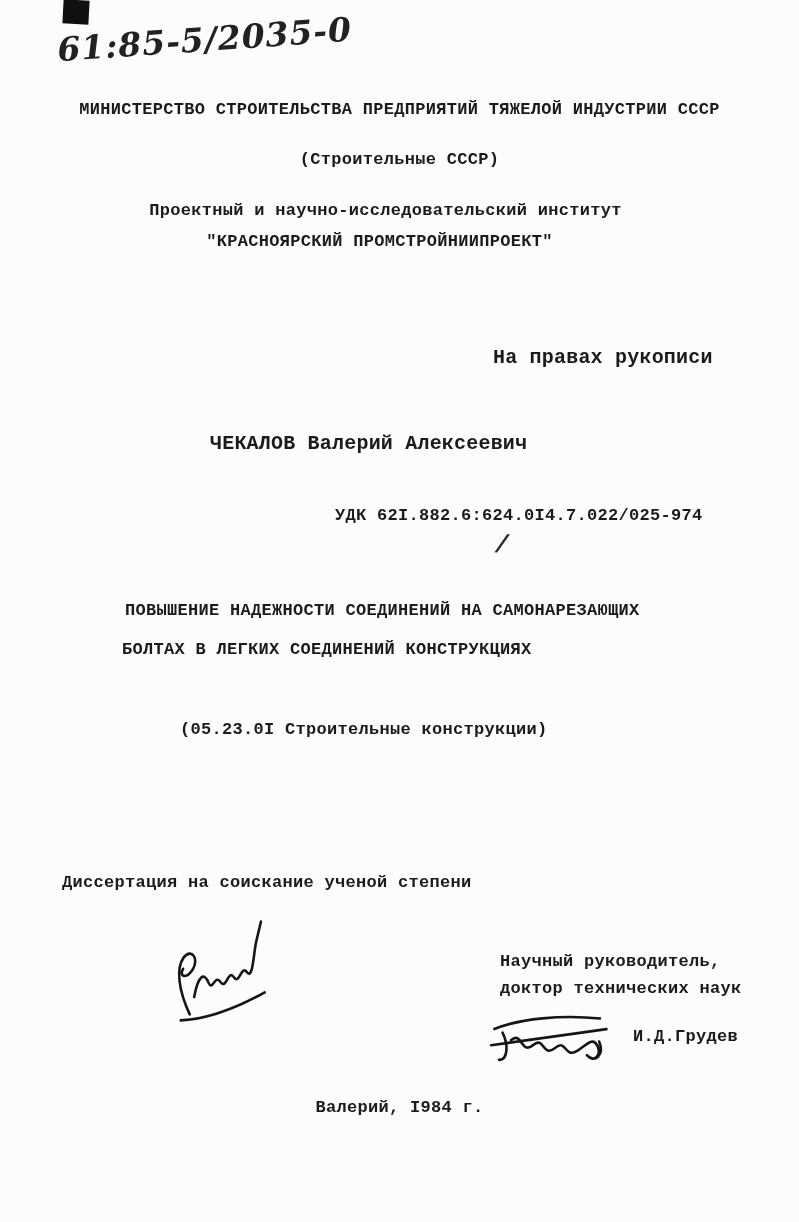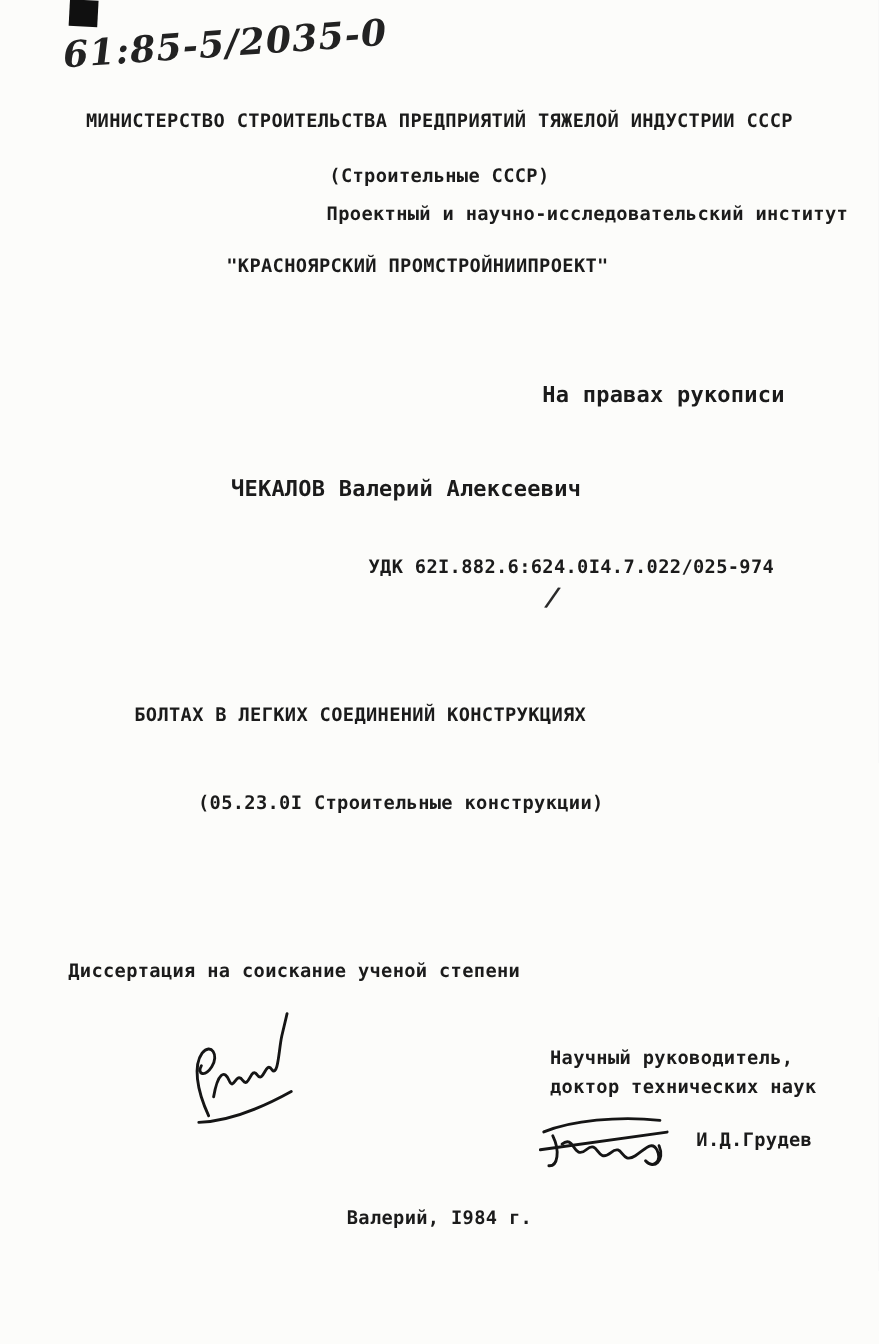--- a/index.html
+++ b/index.html
@@ -11,21 +11,21 @@
     position: relative;
     width: 799px;
     height: 1222px;
     margin: 0 auto;
     background: #fcfcfa;
     overflow: hidden;
     font-family: "DejaVu Sans Mono", "Liberation Mono", monospace;
     font-weight: bold;
     color: #1b1b1b;
   }
-  .abs { position: absolute; white-space: nowrap; }
+  .abs { position: absolute; white-space: nowrap; font-family: Liberation Mono, monospace; }
   .centered { left: 0; width: 100%; text-align: center; }
   .tw { font-size: 17px; letter-spacing: 0.3px; }
   .tw-small { font-size: 20px; letter-spacing: 0.2px; }
   .handwritten {
     font-family: "DejaVu Serif", serif;
     font-style: italic;
     font-size: 33px;
     font-weight: bold;
     color: #222;
     transform: rotate(-4deg);
@@ -65,32 +65,33 @@
 <div class="page">
 
   <div class="corner-mark"></div>
 
   <div class="abs handwritten" style="left:57px; top:20px;">61:85-5/2035-0</div>
 
   <div class="abs centered tw" style="top:100px;">МИНИСТЕРСТВО СТРОИТЕЛЬСТВА ПРЕДПРИЯТИЙ ТЯЖЕЛОЙ ИНДУСТРИИ СССР</div>
 
   <div class="abs centered tw" style="top:150px;">(Строительные СССР)</div>
 
-  <div class="abs centered tw" style="top:185px; padding-right:28px; box-sizing:border-box;text-align:right;">Проектный и научно-исследовательский институт</div>
+  <div class="abs centered tw" style="top:201px; padding-right:28px; box-sizing:border-box;">Проектный и научно-исследовательский институт</div>
 
   <div class="abs centered tw" style="top:232px; padding-right:40px; box-sizing:border-box;">"КРАСНОЯРСКИЙ ПРОМСТРОЙНИИПРОЕКТ"</div>
 
   <div class="abs tw-small" style="left:493px; top:346px;">На правах рукописи</div>
 
   <div class="abs tw-small" style="left:210px; top:432px;">ЧЕКАЛОВ Валерий Алексеевич</div>
 
   <div class="abs tw" style="left:335px; top:506px;">УДК 62I.882.6:624.0I4.7.022/025-974</div>
 
   <div class="stray-slash">/</div>
 
+  <div class="abs tw" style="left:125px; top:601px;">ПОВЫШЕНИЕ НАДЕЖНОСТИ СОЕДИНЕНИЙ НА САМОНАРЕЗАЮЩИХ</div>
 
   <div class="abs tw" style="left:122px; top:640px;">БОЛТАХ В ЛЕГКИХ СОЕДИНЕНИЙ КОНСТРУКЦИЯХ</div>
 
   <div class="abs tw" style="left:180px; top:720px;text-align:right;">(05.23.0I Строительные конструкции)</div>
 
   <div class="abs tw" style="left:62px; top:873px;">Диссертация на соискание ученой степени</div>
 
 
   <div class="sig" style="left:160px; top:915px; transform:rotate(-12deg);">
     <svg width="160" height="110" viewBox="0 0 160 110">

